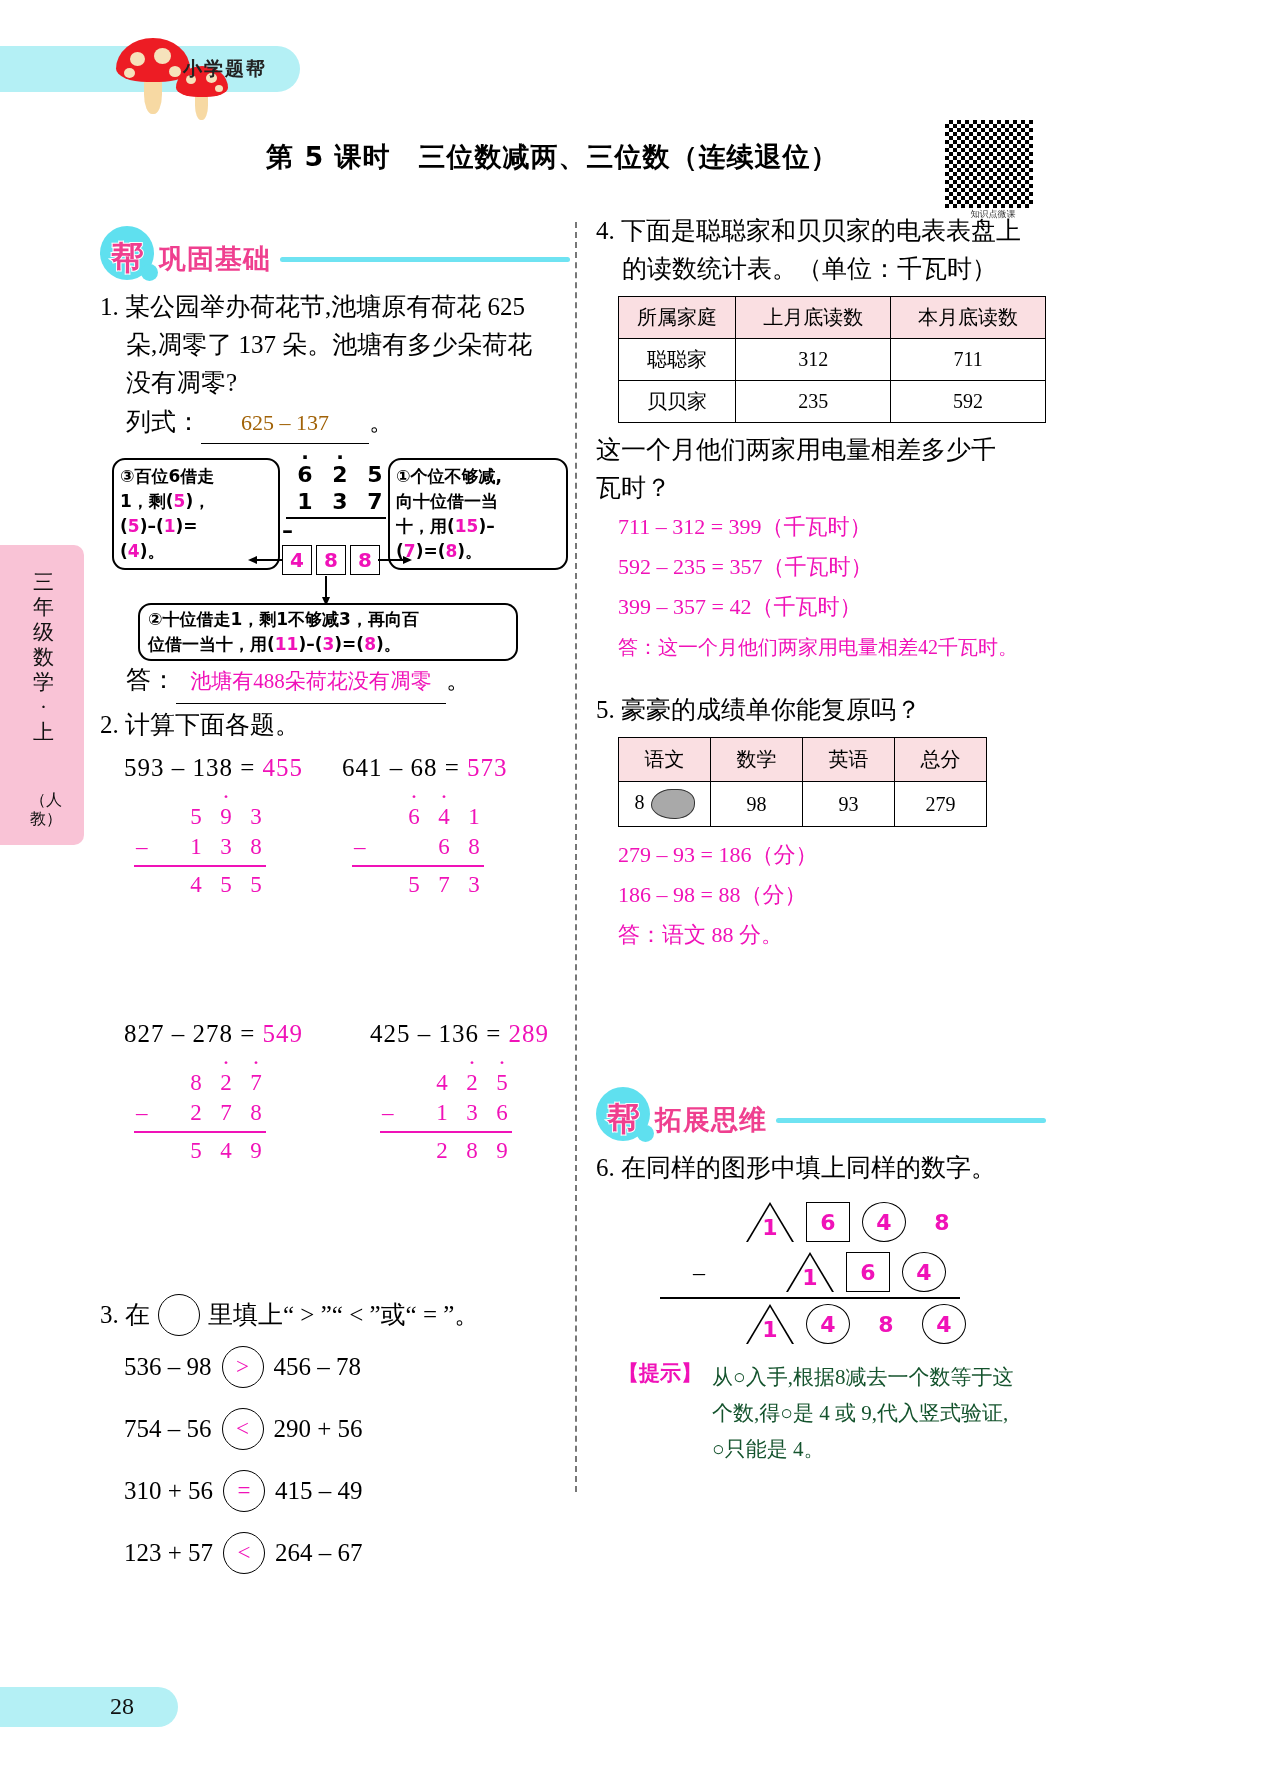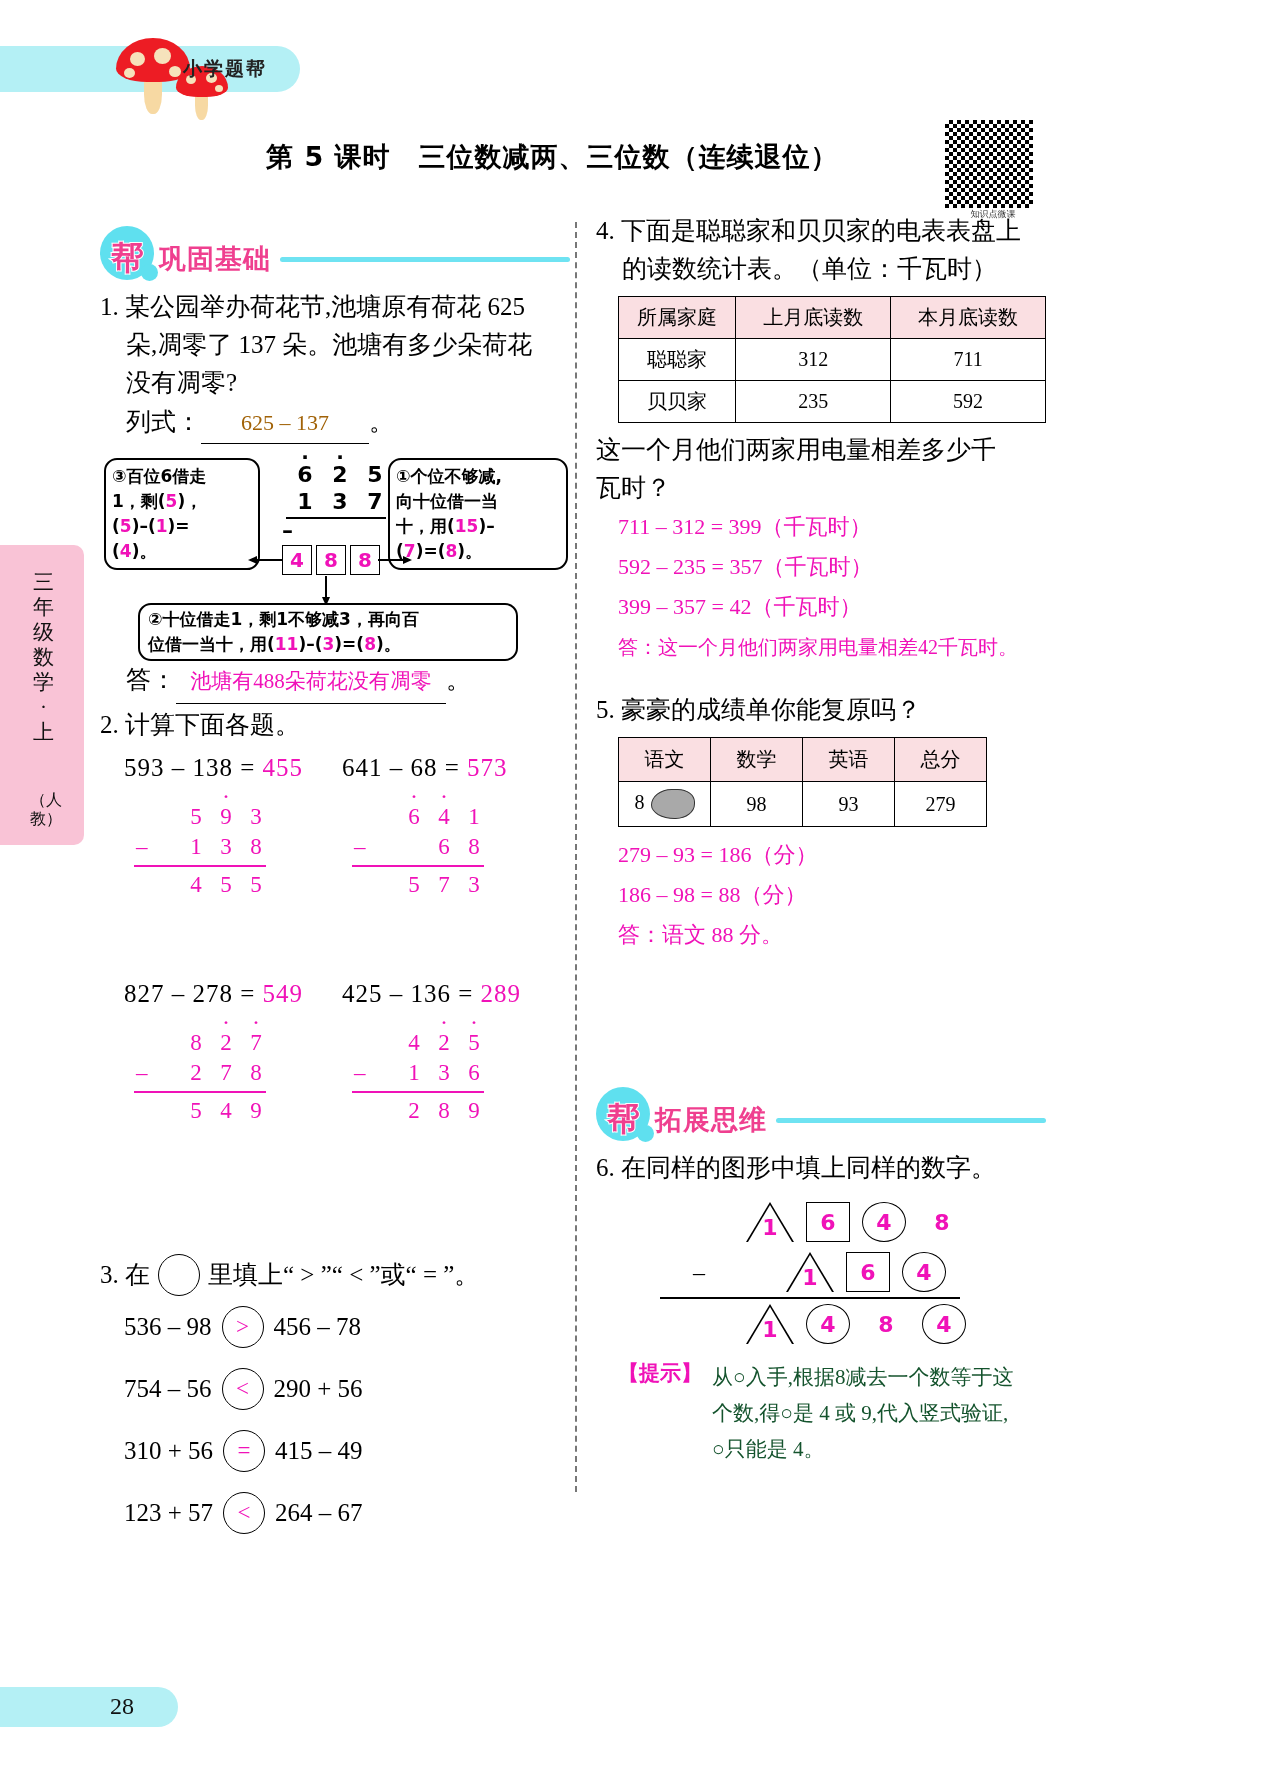--- a/index.html
+++ b/index.html
@@ -117,21 +117,21 @@
 
   
   .diagram { position:relative; width:470px; height:208px; margin-top:6px; }
   .callout {
     position:absolute; border:2px solid #000; border-radius:13px;
     background:#fff; padding:4px 6px;
     font-family:"DejaVu Sans", sans-serif;
     font-size:17px; font-weight:700; line-height:25px; color:#000;
   }
   .callout .pk { color:#f012b8; }
-  .cal-left  { left:4px;  top:8px;  width:156px; }
+  .cal-left  { left:12px;  top:8px;  width:168px; }
   .cal-right { left:288px; top:8px; width:180px; }
   .cal-bot   { left:38px; top:153px; width:380px; padding:2px 8px; }
   .vsum {
     position:absolute; left:186px; top:2px; width:100px;
     font-family:"DejaVu Sans", sans-serif; font-weight:700;
     font-size:22px; color:#000;
   }
   .vrow { display:flex; justify-content:flex-end; gap:13px; height:27px; align-items:center;}
   .vdots { display:flex; justify-content:flex-end; gap:13px; height:9px; align-items:flex-end; }
   .vdot { width:22px; text-align:center; font-size:20px; line-height:8px; }
@@ -417,21 +417,21 @@
         <div class="vc-line"></div>
         <div class="vc-row">
           <span class="vc-d">5</span>
           <span class="vc-d">7</span>
           <span class="vc-d">3</span>
         </div>
       </div>
     </div>
   </div>
 
-  <div class="calc-row" style="margin-top:80px;">
+  <div class="calc-row" style="margin-top:120px;gap:28px;">
     <div class="calc-cell">
       <div class="calc-eq">
         <span>827 – 278 =</span>
         <span class="ans">549</span>
       </div>
       <div class="vcalc">
         <div class="vc-dots">
           <span class="vc-dot"></span>
           <span class="vc-dot">·</span>
           <span class="vc-dot">·</span>

